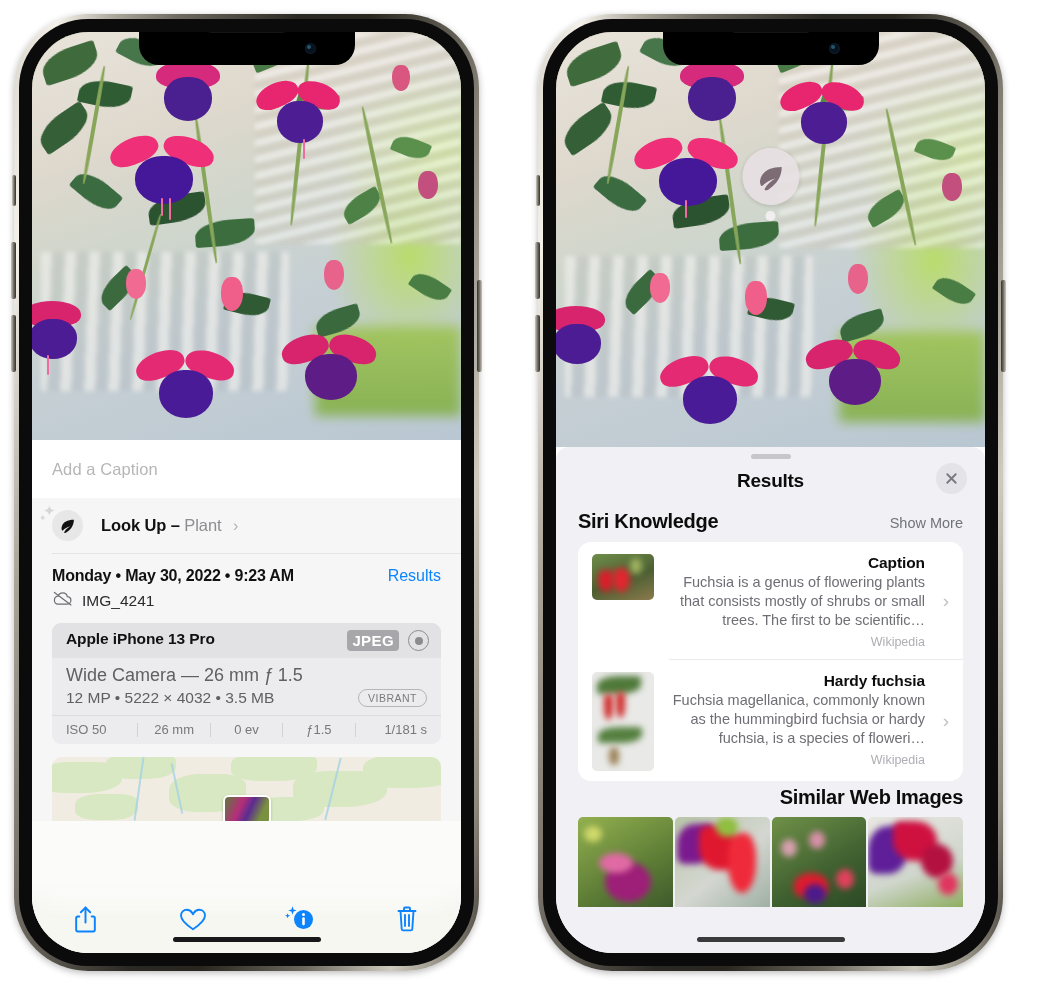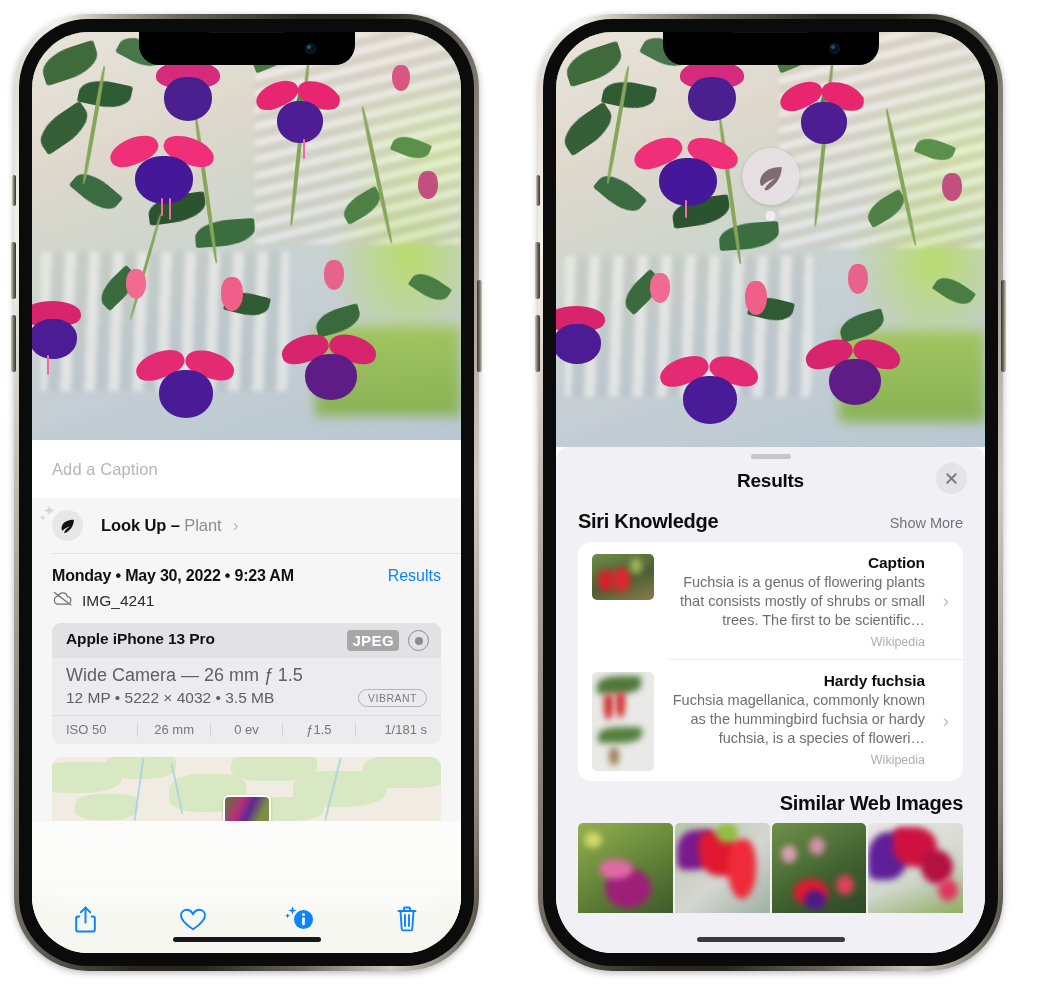--- a/index.html
+++ b/index.html
@@ -140,21 +140,21 @@
   .kthumb{flex:0 0 auto;width:62px;border-radius:5px;overflow:hidden;position:relative;}
   .kthumb.a{height:46px;}
   .kthumb.b{height:99px;}
   .kbody{margin-left:15px;flex:1;min-width:0;padding-right:24px;}
   .ktitle{font-size:15.5px;font-weight:bold;color:#0c0c0d;letter-spacing:-.1px;}
   .kdesc{font-size:14.5px;color:#6e6e75;line-height:19px;margin-top:1px;}
   .ksrc{font-size:12.5px;color:#aeaeb4;margin-top:5px;}
   .kchev{position:absolute;right:14px;top:50%;transform:translateY(-50%);color:#c0c0c6;font-size:19px;}
   .kdiv{height:1px;background:#eaeaee;margin-left:91px;}
 
-  .simhead{padding:11px 22px 8px 22px;}
+  .simhead{padding:5px 22px 8px 22px;}
   .simtitle{font-size:20px;font-weight:bold;color:#0c0c0d;letter-spacing:-.3px;}
   .simstrip{display:flex;gap:2px;padding:0 22px;}
   .simimg{flex:1;height:90px;border-radius:5px 5px 0 0;overflow:hidden;position:relative;}
 
   .sw{position:absolute;inset:0;}
   .sw .b{position:absolute;border-radius:50%;filter:blur(3px);}
 </style>
 </head>
 <body>
 

